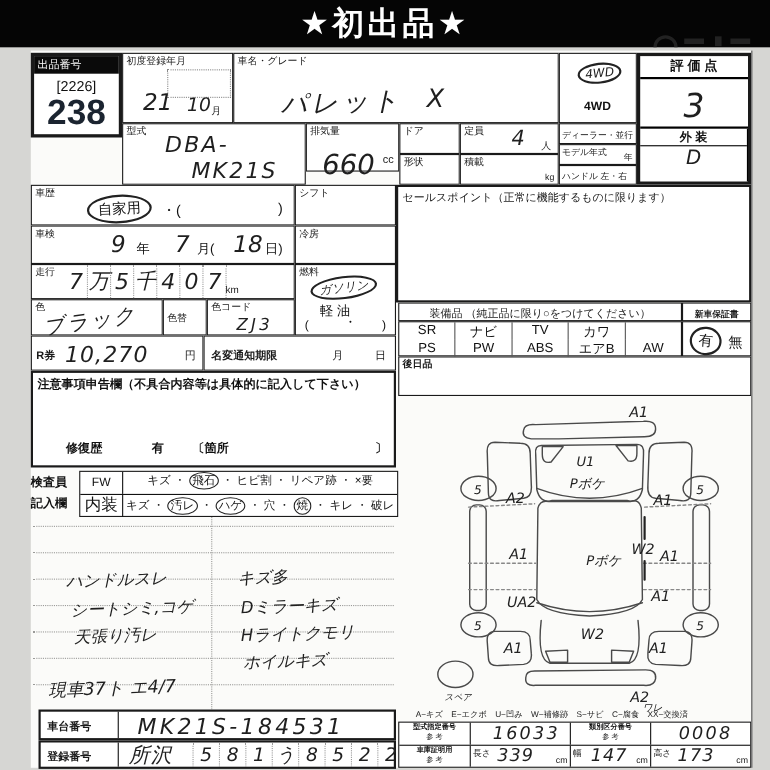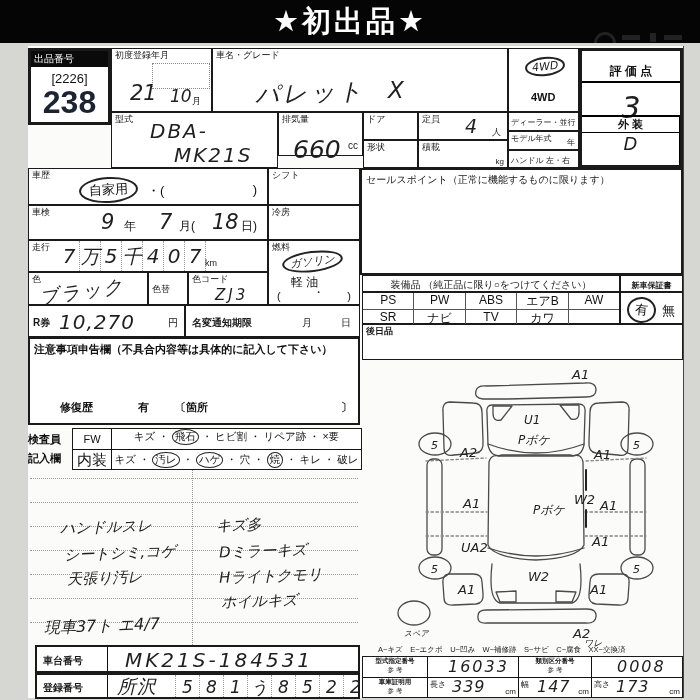--- a/index.html
+++ b/index.html
@@ -55,21 +55,21 @@
     <span class="hw" style="position:absolute;left:42px;top:28px;font-size:24px;letter-spacing:3px;transform:rotate(-2deg);">パレット</span>
     <span class="hw" style="position:absolute;left:175px;top:28px;font-size:23px;">X</span>
   </div>
 
   <div class="cell" style="left:508px;top:48px;width:71px;height:64px;">
     <span class="circ hw" style="position:absolute;left:16px;top:8px;font-size:11px;padding:1px 5px;transform:rotate(-6deg);">4WD</span>
     <span class="prn" style="position:absolute;left:22px;top:42px;font-size:11px;font-weight:bold;">4WD</span>
   </div>
 
   <div class="cell" style="left:579px;top:48px;width:104px;height:120px;border-width:3px;">
-    <div style="border-bottom:2px solid #000;text-align:center;font-size:12px;font-weight:bold;padding:1px 0;margin-top:11px;">評 価 点</div>
+    <div style="border-bottom:2px solid #000;text-align:center;font-size:12px;font-weight:bold;padding:1px 0;">評 価 点</div>
     <div class="hw" style="text-align:center;font-size:30px;height:50px;line-height:50px;">3</div>
     <div style="position:absolute;left:0;bottom:0;width:100%;height:48px;border-top:2px solid #000;display:flex;">
       <div style="flex:1;border-right:1px solid #000;">
         <div style="text-align:center;font-size:11px;font-weight:bold;border-bottom:1px solid #000;">外 装</div>
         <div class="hw" style="text-align:center;font-size:18px;">D</div>
       </div>
     </div>
   </div>
 
   <div class="cell" style="left:111px;top:112px;width:167px;height:56px;">
@@ -184,33 +184,33 @@
     <span class="lbl10" style="position:absolute;right:8px;top:10px;">日</span>
   </div>
 
   <div class="cell" style="left:362px;top:275px;width:258px;height:17px;">
     <div class="lbl10" style="text-align:center;padding-top:2px;">装備品 （純正品に限り○をつけてください）</div>
   </div>
   <div class="cell" style="left:620px;top:275px;width:63px;height:17px;">
     <div class="lbl8" style="text-align:center;padding-top:4px;font-weight:bold;">新車保証書</div>
   </div>
   <div class="cell" style="left:362px;top:292px;width:258px;height:32px;">
+    <div style="display:flex;height:16px;">
+      <span style="flex:1;text-align:center;font-size:12px;border-right:1px solid #555;">SR</span>
+      <span style="flex:1;text-align:center;font-size:12px;border-right:1px solid #555;">ナビ</span>
+      <span style="flex:1;text-align:center;font-size:12px;border-right:1px solid #555;">TV</span>
+      <span style="flex:1;text-align:center;font-size:12px;border-right:1px solid #555;">カワ</span>
+      <span style="flex:1;text-align:center;font-size:12px;"></span>
+    </div>
     <div style="display:flex;height:16px;border-bottom:1px solid #555;">
       <span style="flex:1;text-align:center;font-size:12px;border-right:1px solid #555;">PS</span>
       <span style="flex:1;text-align:center;font-size:12px;border-right:1px solid #555;">PW</span>
       <span style="flex:1;text-align:center;font-size:12px;border-right:1px solid #555;">ABS</span>
       <span style="flex:1;text-align:center;font-size:12px;border-right:1px solid #555;">エアB</span>
       <span style="flex:1;text-align:center;font-size:12px;">AW</span>
-    </div>
-    <div style="display:flex;height:16px;">
-      <span style="flex:1;text-align:center;font-size:12px;border-right:1px solid #555;">SR</span>
-      <span style="flex:1;text-align:center;font-size:12px;border-right:1px solid #555;">ナビ</span>
-      <span style="flex:1;text-align:center;font-size:12px;border-right:1px solid #555;">TV</span>
-      <span style="flex:1;text-align:center;font-size:12px;border-right:1px solid #555;">カワ</span>
-      <span style="flex:1;text-align:center;font-size:12px;"></span>
     </div>
   </div>
   <div class="cell" style="left:620px;top:292px;width:63px;height:32px;">
     <span class="circ" style="position:absolute;left:6px;top:4px;font-size:13px;padding:2px 6px;transform:rotate(5deg);">有</span>
     <span style="position:absolute;right:7px;top:9px;font-size:13px;">無</span>
   </div>
   <div class="cell" style="left:362px;top:324px;width:321px;height:36px;">
     <span class="lbl" style="position:absolute;left:3px;top:2px;font-weight:bold;">後日品</span>
   </div>
 

